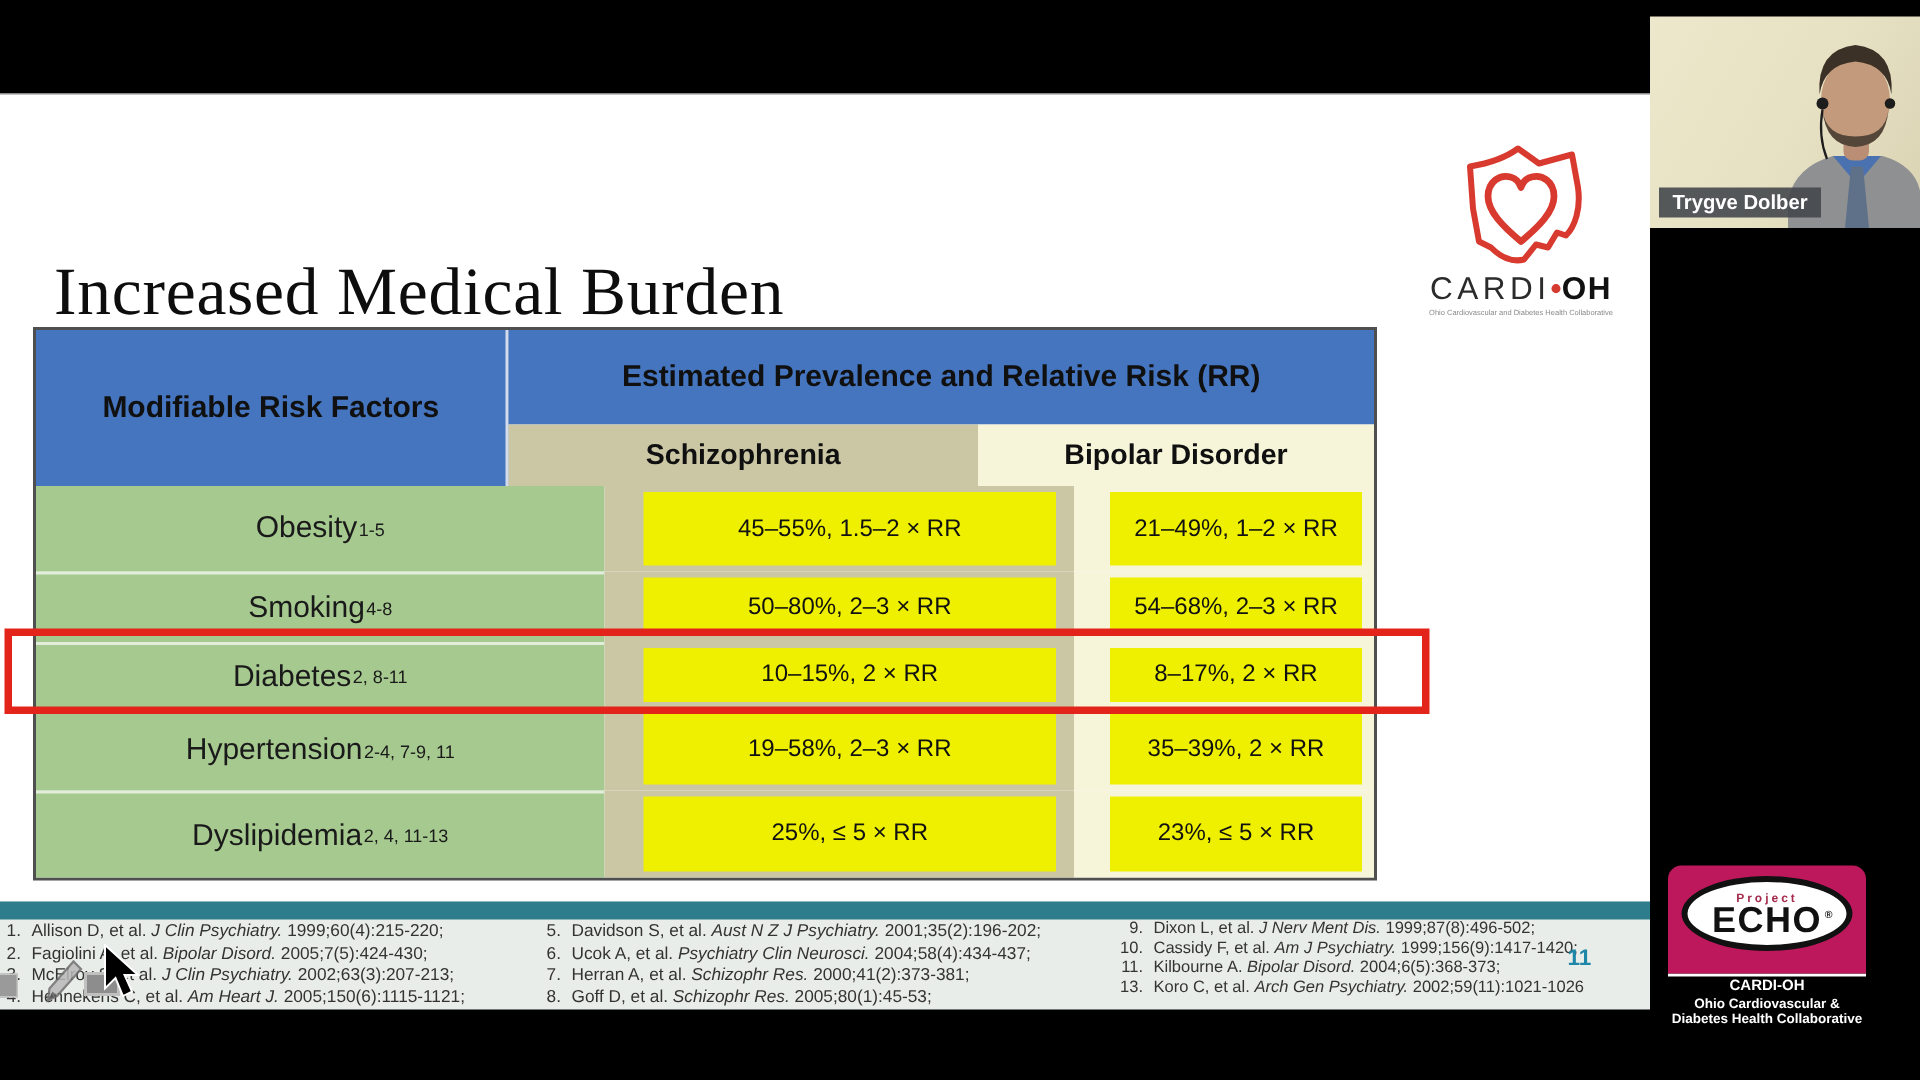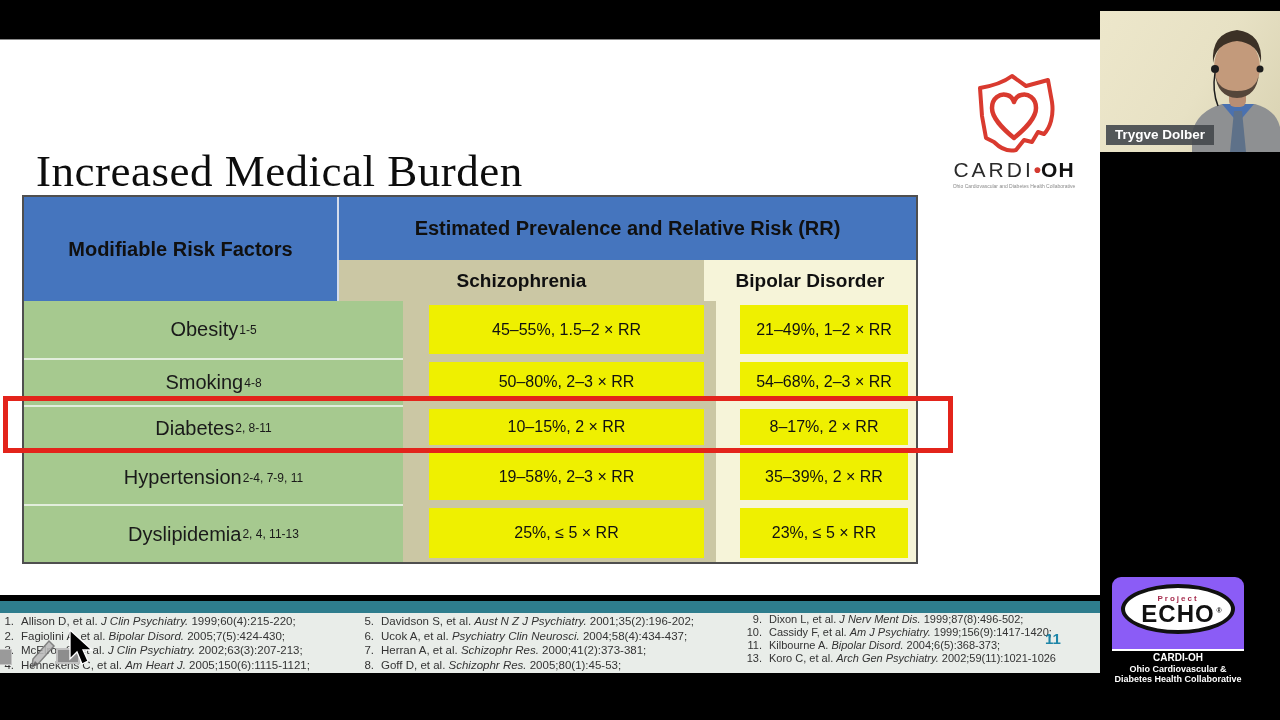--- a/index.html
+++ b/index.html
@@ -4,21 +4,21 @@
 <style>
   * { margin:0; padding:0; box-sizing:border-box; }
   html,body { background:#000; }
   #stage {
     position:relative; width:1280px; height:720px; overflow:hidden;
     background:#000; font-family:"Liberation Sans", sans-serif;
   }
 
   
   .slide {
-    position:absolute; left:0; top:39px; width:1100px; height:556px;
+    position:absolute; left:0; top:62px; width:1100px; height:556px;
     background:#ffffff; border-top:1px solid #8a8a8a;
   }
   .slide-title {
     position:absolute; left:36px; top:105px;
     font-family:"Liberation Serif", serif; font-weight:500;
     font-size:45px; color:#0d0d0d; letter-spacing:0.5px; white-space:nowrap;
   }
 
   
   .cardi-logo { position:absolute; left:946px; top:32px; width:136px; text-align:center; }
@@ -40,21 +40,21 @@
     font-weight:bold; font-size:20px; color:#101010;
   }
   .th-right { flex:1; display:flex; flex-direction:column; }
   .th-top {
     height:63px; background:#4575BE;
     display:flex; align-items:center; justify-content:center;
     font-weight:bold; font-size:20px; color:#101010;
   }
   .th-sub { display:flex; height:41px; }
   .th-schiz {
-    width:365px; background:#CBC7A4;
+    width:313px; background:#CBC7A4;
     display:flex; align-items:center; justify-content:center;
     font-weight:bold; font-size:19px; color:#101010;
   }
   .th-bip {
     flex:1; background:#F6F4D9;
     display:flex; align-items:center; justify-content:center;
     font-weight:bold; font-size:19px; color:#101010;
   }
   .tbody { border-top:0; }
   .trow { display:flex; }
@@ -109,21 +109,21 @@
   .webcam svg { position:absolute; left:0; top:0; }
   .nametag {
     position:absolute; left:6px; top:114px; padding:2px 9px 3px 9px;
     background:rgba(68,72,76,0.9); color:#fff;
     font-weight:bold; font-size:13.5px; white-space:nowrap;
   }
 
   
   .echo { position:absolute; left:1112px; top:577px; width:132px; }
   .echo-top {
-    position:relative; width:132px; height:72px; background:#8b5cf6;
+    position:relative; width:132px; height:72px; background:#be185d;
     border-radius:9px 9px 0 0;
   }
   .echo-ellipse {
     position:absolute; left:9px; top:7px; width:114px; height:50px;
     background:#fff; border:4px solid #111; border-radius:50%;
     display:flex; flex-direction:column; align-items:center; justify-content:center;
   }
   .echo-project { font-size:8px; color:#A52A4C; font-weight:bold; letter-spacing:2px; line-height:9px; }
   .echo-word { font-size:24px; font-weight:800; color:#111; letter-spacing:1px; line-height:22px; position:relative; }
   .echo-word .reg { position:absolute; right:-8px; top:-3px; font-size:7px; font-weight:bold; }

